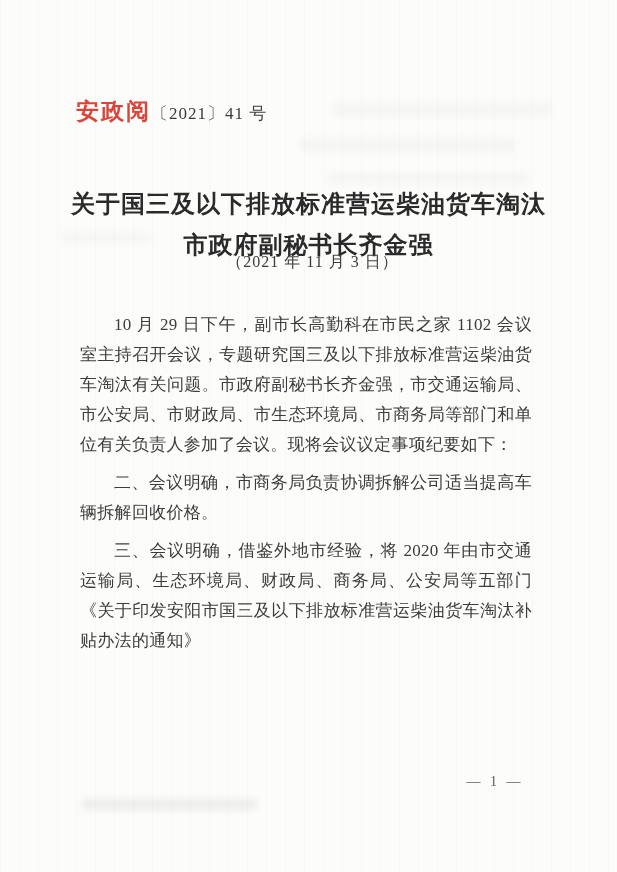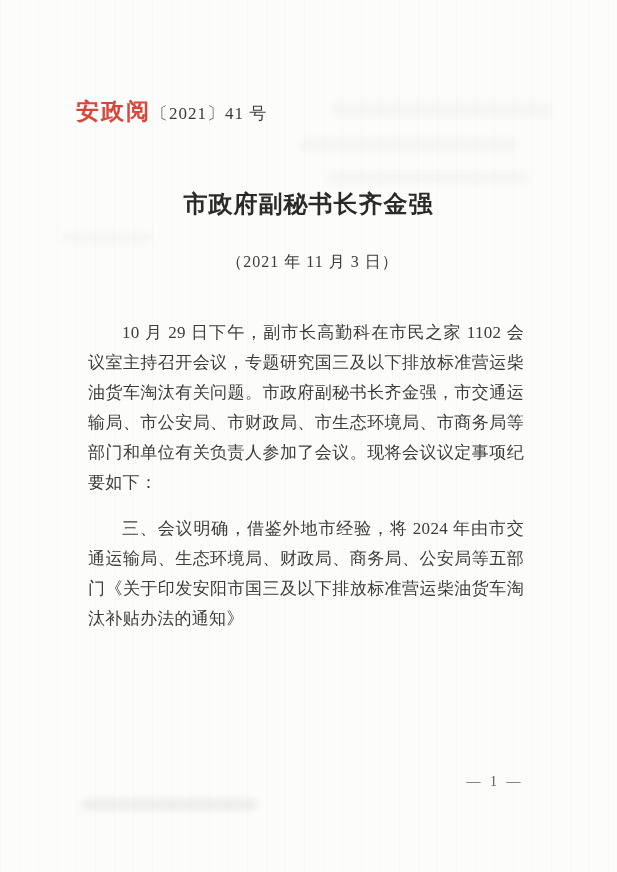--- a/index.html
+++ b/index.html
@@ -85,21 +85,21 @@
     left: 72px;
     top: 302px;
     width: 468px;
     font-size: 17px;
     line-height: 30px;
     text-align: justify;
     letter-spacing: 0.3px;
     color: #3c3c3c;
   }
   .doc-body p {
-    margin: 16px;
+    margin: 8px;
     padding: 0;
     text-indent: 2em;
   }
 
   .page-number {
     position: absolute;
     top: 774px;
     left: 440px;
     width: 110px;
     text-align: center;
@@ -118,25 +118,27 @@
   <div class="smudge s2"></div>
   <div class="smudge s3"></div>
   <div class="smudge s4"></div>
   <div class="smudge s5"></div>
 
   <div class="doc-number">
     <span class="issuer-mark">安政阅</span><span class="doc-number-text">〔2021〕41 号</span>
   </div>
 
   <div class="doc-title">
+    <div>关于国三及以下排放标准营运柴油货车淘汰</div>
     <div>市政府副秘书长齐金强</div>
   </div>
 
   <div class="doc-date">（2021 年 11 月 3 日）</div>
 
   <div class="doc-body">
     <p>10 月 29 日下午，副市长高勤科在市民之家 1102 会议室主持召开会议，专题研究国三及以下排放标准营运柴油货车淘汰有关问题。市政府副秘书长齐金强，市交通运输局、市公安局、市财政局、市生态环境局、市商务局等部门和单位有关负责人参加了会议。现将会议议定事项纪要如下：</p>
-    <p>三、会议明确，借鉴外地市经验，将 2024 年由市交通运输局、生态环境局、财政局、商务局、公安局等五部门《关于印发安阳市国三及以下排放标准营运柴油货车淘汰补贴办法的通知》</p>
+    <p>二、会议明确，市商务局负责协调拆解公司适当提高车辆拆解回收价格。</p>
+    <p>三、会议明确，借鉴外地市经验，将 2020 年由市交通运输局、生态环境局、财政局、商务局、公安局等五部门《关于印发安阳市国三及以下排放标准营运柴油货车淘汰补贴办法的通知》</p>
   </div>
 
   <div class="page-number">— 1 —</div>
 
 </div>
 
 </body></html>

